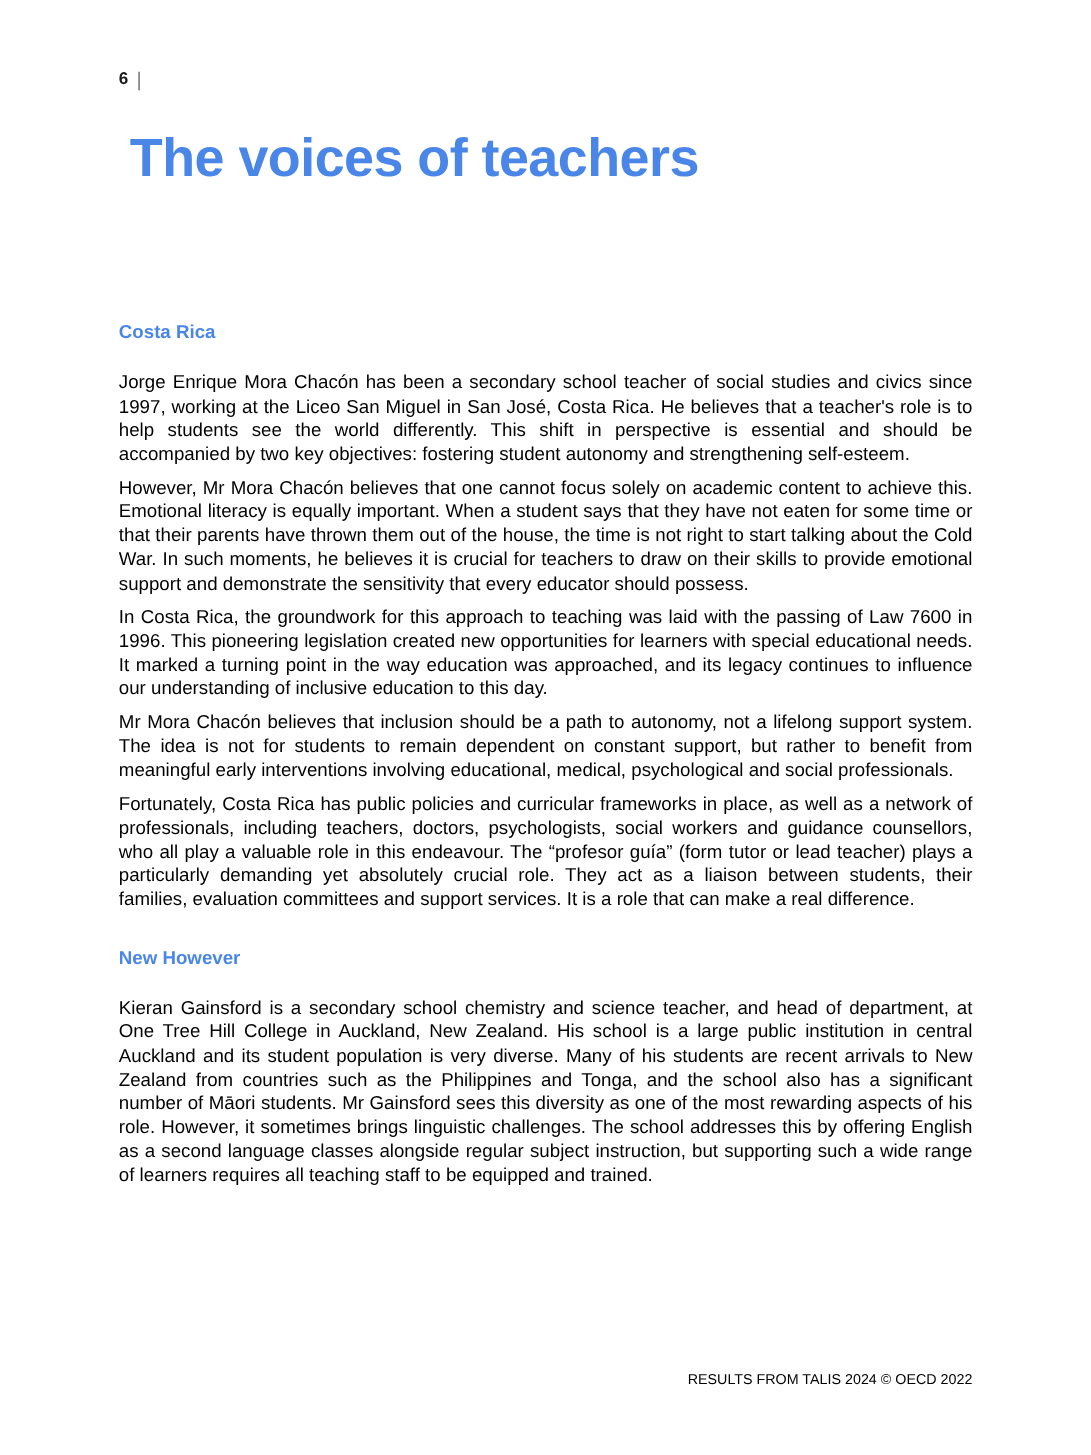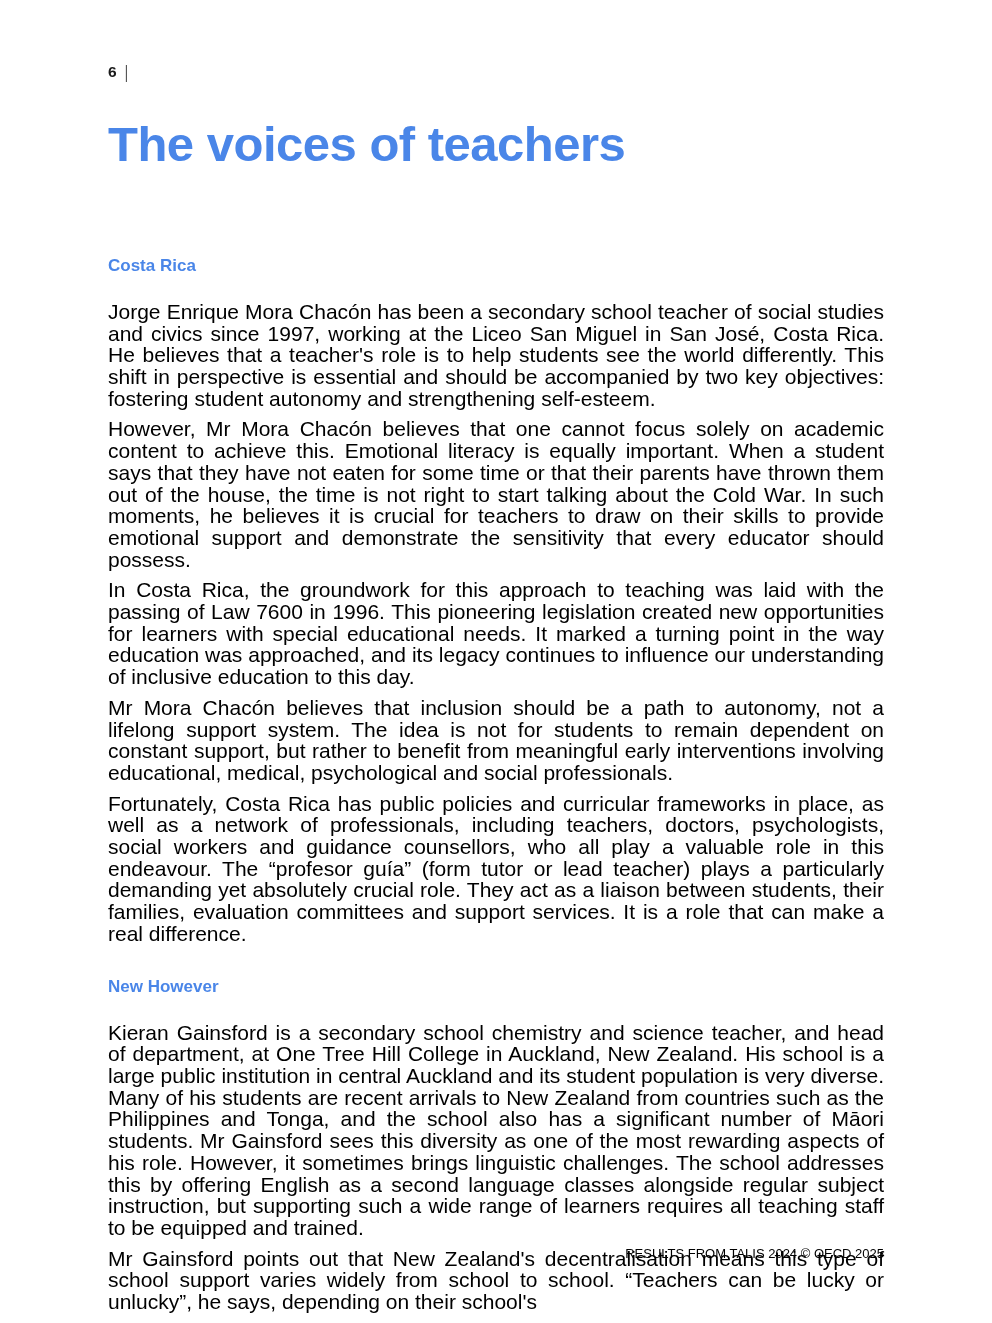--- a/index.html
+++ b/index.html
@@ -29,39 +29,39 @@
     font-weight: 700;
     color: #1a1a1a;
   }
   .pagesep {
     font-size: 18px;
     font-weight: 300;
     color: #444444;
     transform: scaleX(0.7);
   }
   h1.doc-title {
-    margin: 36px 0 0 0;
+    margin: 36px 0 0 10px;
     font-size: 49px;
     line-height: 1.08;
     font-weight: 700;
     letter-spacing: -0.5px;
     color: var(--heading-blue, #4a86e8);
   }
   section { margin: 0; }
   h2.section-heading {
     font-size: 17px;
     line-height: 21px;
     font-weight: 700;
     color: var(--heading-blue, #4a86e8);
     margin: 0 0 25px 0;
   }
-  section.sec-0 h2.section-heading { margin-top: 84px; }
+  section.sec-0 h2.section-heading { margin-top: 120px; }
   section.sec-1 h2.section-heading { margin-top: 31px; }
   p.body-para {
-    font-size: 21px;
+    font-size: 17px;
     line-height: 21.7px;
     text-align: justify;
     margin: 2px 0 9px 0;
     color: #000000;
   }
   p.body-para .italic { }
   footer.page-footer {
     position: absolute;
     top: 1246px;
     right: 108px;
@@ -88,18 +88,17 @@
     <p class="body-para"><span>Jorge Enrique Mora Chacón has been a secondary school teacher of social studies and civics since 1997, working at the Liceo San Miguel in San José, Costa Rica. He believes that a teacher's role is to help students see the world differently. This shift in perspective is essential and should be accompanied by two key objectives: fostering student autonomy and strengthening self-esteem.</span></p>
     <p class="body-para"><span>However, Mr Mora Chacón believes that one cannot focus solely on academic content to achieve this. Emotional literacy is equally important. When a student says that they have not eaten for some time or that their parents have thrown them out of the house, the time is not right to start talking about the Cold War. In such moments, he believes it is crucial for teachers to draw on their skills to provide emotional support and demonstrate the sensitivity that every educator should possess.</span></p>
     <p class="body-para"><span>In Costa Rica, the groundwork for this approach to teaching was laid with the passing of Law 7600 in 1996. This pioneering legislation created new opportunities for learners with special educational needs. It marked a turning point in the way education was approached, and its legacy continues to influence our understanding of inclusive education to this day.</span></p>
     <p class="body-para"><span>Mr Mora Chacón believes that inclusion should be a path to autonomy, not a lifelong support system. The idea is not for students to remain dependent on constant support, but rather to benefit from meaningful early interventions involving educational, medical, psychological and social professionals.</span></p>
     <p class="body-para"><span>Fortunately, Costa Rica has public policies and curricular frameworks in place, as well as a network of professionals, including teachers, doctors, psychologists, social workers and guidance counsellors, who all play a valuable role in this endeavour. The “</span><span class="italic">profesor guía</span><span>” (form tutor or lead teacher) plays a particularly demanding yet absolutely crucial role. They act as a liaison between students, their families, evaluation committees and support services. It is a role that can make a real difference.</span></p>
   </section>
 
   <section class="sec-1">
     <h2 class="section-heading">New However</h2>
     <p class="body-para"><span>Kieran Gainsford is a secondary school chemistry and science teacher, and head of department, at One Tree Hill College in Auckland, New Zealand. His school is a large public institution in central Auckland and its student population is very diverse. Many of his students are recent arrivals to New Zealand from countries such as the Philippines and Tonga, and the school also has a significant number of Māori students. Mr Gainsford sees this diversity as one of the most rewarding aspects of his role. However, it sometimes brings linguistic challenges. The school addresses this by offering English as a second language classes alongside regular subject instruction, but supporting such a wide range of learners requires all teaching staff to be equipped and trained.</span></p>
-    <p class="body-para"><span>Mr Gainsford points out that New Zealand's decentralisation means this type of school support varies widely from school to school. “Teachers can be lucky or unlucky”, he says, depending on their school's</span></p>
   </section>
 
-  <footer class="page-footer">RESULTS FROM TALIS 2024 © OECD 2025</footer>
+  <footer class="page-footer">RESULTS FROM TALIS 2024 © OECD 2022</footer>
 
 </div>
 
 </body></html>

